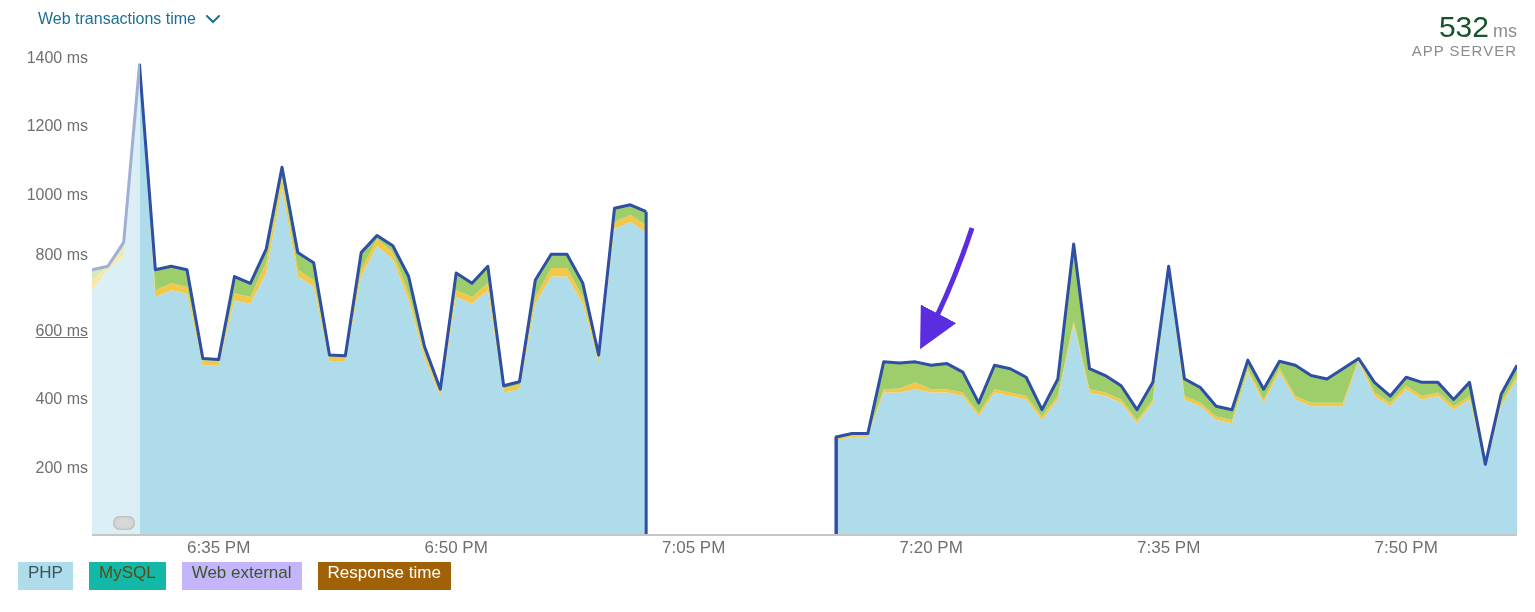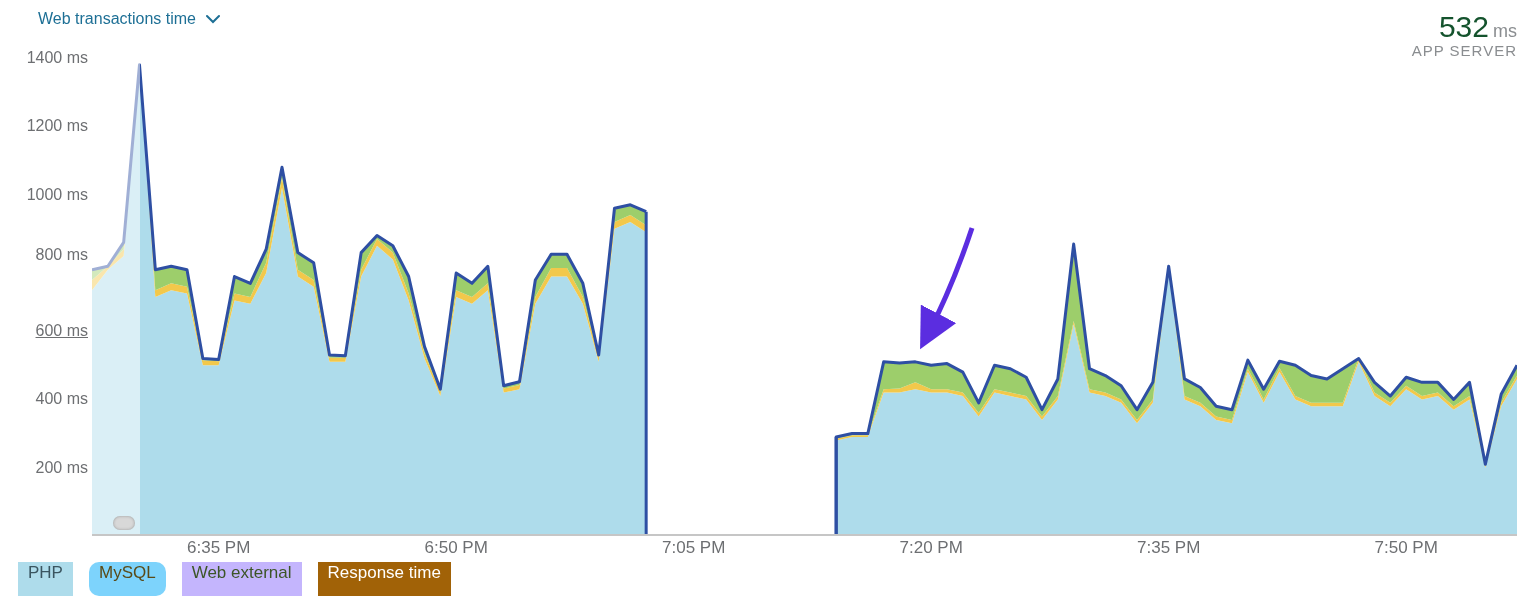--- a/index.html
+++ b/index.html
@@ -14,21 +14,21 @@
   .stat .unit { font-size: 18px; color: #8a8d90; margin-left: 4px; }
   .stat .lbl { font-size: 15px; color: #8a8d90; letter-spacing: 1px; }
   .chart-area { position: absolute; left: 18px; top: 58px; width: 1499px; height: 478px; }
   .plot { position: absolute; left: 74px; top: 0; width: 1425px; height: 478px; }
   .y-axis { position: absolute; left: 0; top: 0; width: 74px; height: 478px; }
   .y-tick { position: absolute; right: 4px; font-size: 16px; color: #6d6f72; transform: translateY(-50%); }
   .x-axis { position: absolute; left: 92px; top: 538px; width: 1425px; height: 24px; }
   .x-tick { position: absolute; font-size: 17px; color: #6d6f72; transform: translateX(-50%); }
   .legend { position: absolute; left: 18px; top: 562px; display: flex; gap: 16px; align-items: center; }
   .leg-item { display: flex; align-items: center; gap: 0; font-size: 17px; color: #4b4f52; cursor: pointer; }
-  .leg-swatch { display: inline-block; height: 34px; padding: 0 10px; line-height: 22px; }
+  .leg-swatch { display: inline-block; height: 28px; padding: 0 10px; line-height: 22px; }
   .annotation { position: absolute; font-size: 29px; font-weight: 800; color: #5b2de0; }
   .arrow-svg { position: absolute; }
   svg { display: block; }
   .plot-border { position:absolute; left:0; bottom:0; width:100%; height:2px; background:#c6c6c6; }
   .faded-panel { position:absolute; left:0; top:0; height:100%; background:rgba(255,255,255,0.55); }
   .slider-knob { position:absolute; bottom:6px; width:22px; height:14px; border-radius:8px; background:#d8d8d8; box-shadow: inset 0 0 3px rgba(0,0,0,0.3); transform: translateX(-50%); }
 </style>
 </head>
 <body>
 
@@ -97,21 +97,21 @@
       <div class="x-tick" style="left: 839.167px;">7:20 PM</div>
       <div class="x-tick" style="left: 1076.67px;">7:35 PM</div>
       <div class="x-tick" style="left: 1314.17px;">7:50 PM</div>
     </div>
 
   <div class="legend">
       <div class="leg-item">
         <span class="leg-swatch" style="background: rgb(174, 220, 235); color: rgb(58, 85, 96);">PHP</span>
       </div>
       <div class="leg-item">
-        <span class="leg-swatch" style="background: #7dd3fc; color: rgb(90, 74, 23); border-radius: 10px;">MySQL</span>
+        <span class="leg-swatch" style="background: #14b8a6; color: rgb(90, 74, 23);">MySQL</span>
       </div>
       <div class="leg-item">
         <span class="leg-swatch" style="background: #c4b5fd; color: rgb(60, 85, 39);">Web external</span>
       </div>
       <div class="leg-item">
         <span class="leg-swatch" style="background: #a16207; color: rgb(255, 255, 255); text-align: right;">Response time</span>
       </div>
     </div>
 </div>
 

